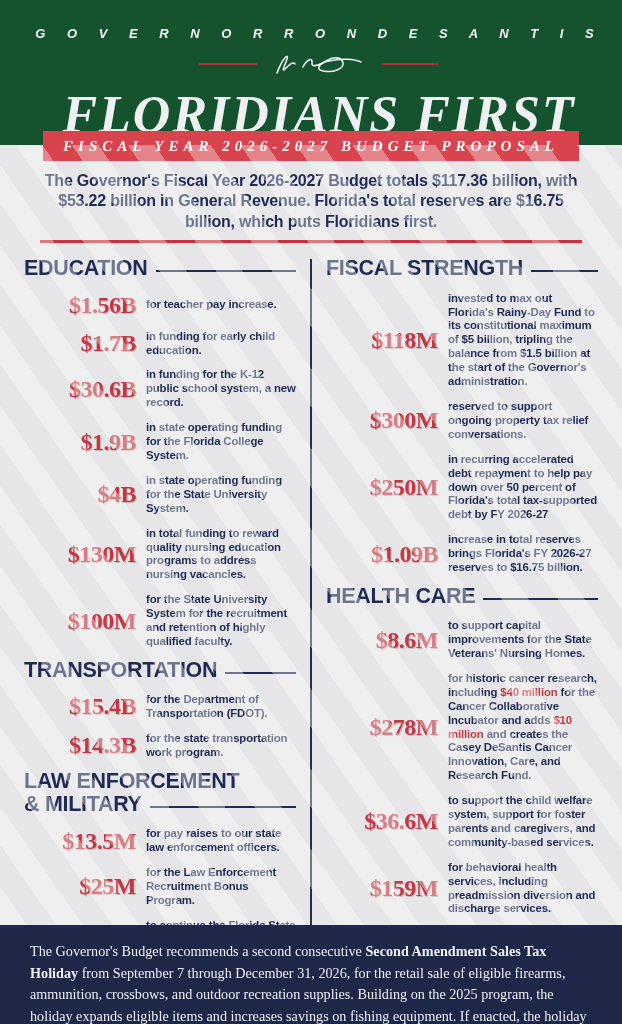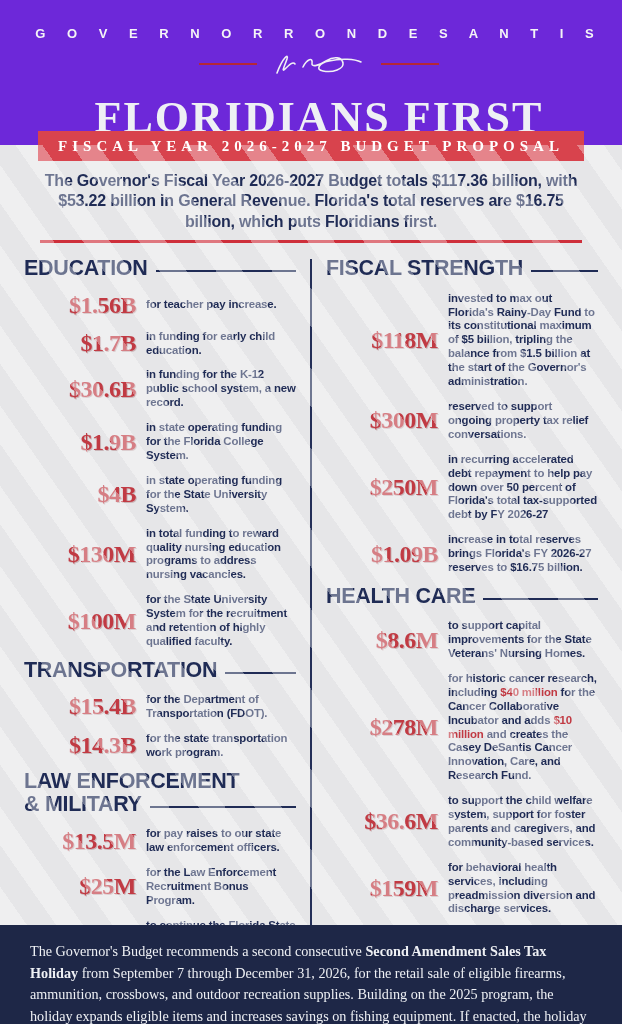--- a/index.html
+++ b/index.html
@@ -4,40 +4,41 @@
 <style>
   html,body{margin:0;padding:0;}
   body{
     width:622px;height:1024px;overflow:hidden;
     font-family:"Liberation Sans",sans-serif;
     background:#e6e6e8;
     position:relative;
   }
   
   .hero{
-    background:#6d28d9;
+    background:#14532d;
     color:#fff;
     text-align:center;
     padding:26px 0 0 16px;
     height:119px;
     position:relative;
+    font-style:italic;
   }
   .eyebrow{
     font-size:13px;font-weight:bold;letter-spacing:9px;color:#f4f4f6;
   }
   .sig-row{
     display:flex;align-items:center;justify-content:center;gap:14px;
     margin-top:8px;height:30px;
   }
   .sig-dash{width:58px;height:2px;background:#b42837;}
   .sig-row svg{display:block;}
   .main-title{
     font-family:"Liberation Serif",serif;
-    font-size:44px;font-weight:bold;letter-spacing:2px;
-    color:#eef0f4;line-height:1;margin-top:17px;
+    font-size:52px;font-weight:bold;letter-spacing:2px;
+    color:#eef0f4;line-height:1;margin-top:10px;
   }
   .banner-wrap{position:absolute;left:0;right:0;bottom:-16px;text-align:center;}
   .banner{
     display:inline-block;background:#d8434d;color:#fff;
     font-family:"Liberation Serif",serif;font-weight:bold;
     font-size:15px;letter-spacing:5px;
     padding:7px 20px 6px 20px;
   }
   
   .summary{

